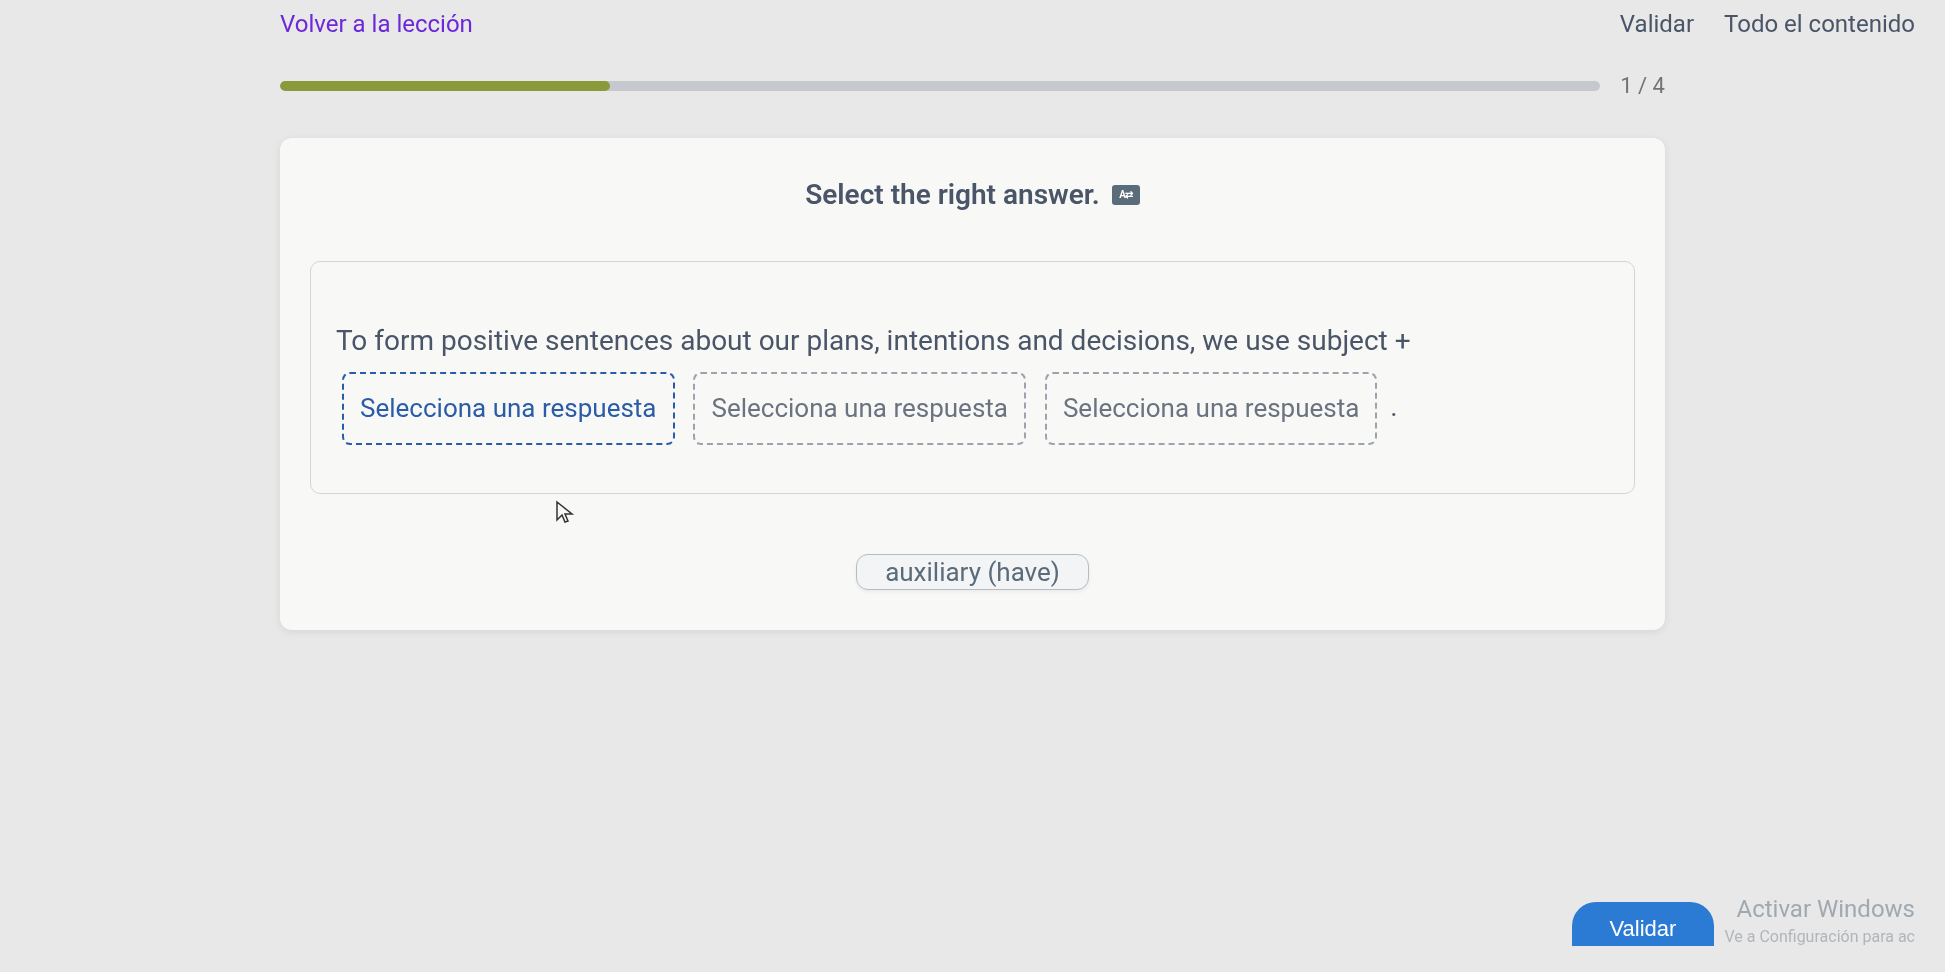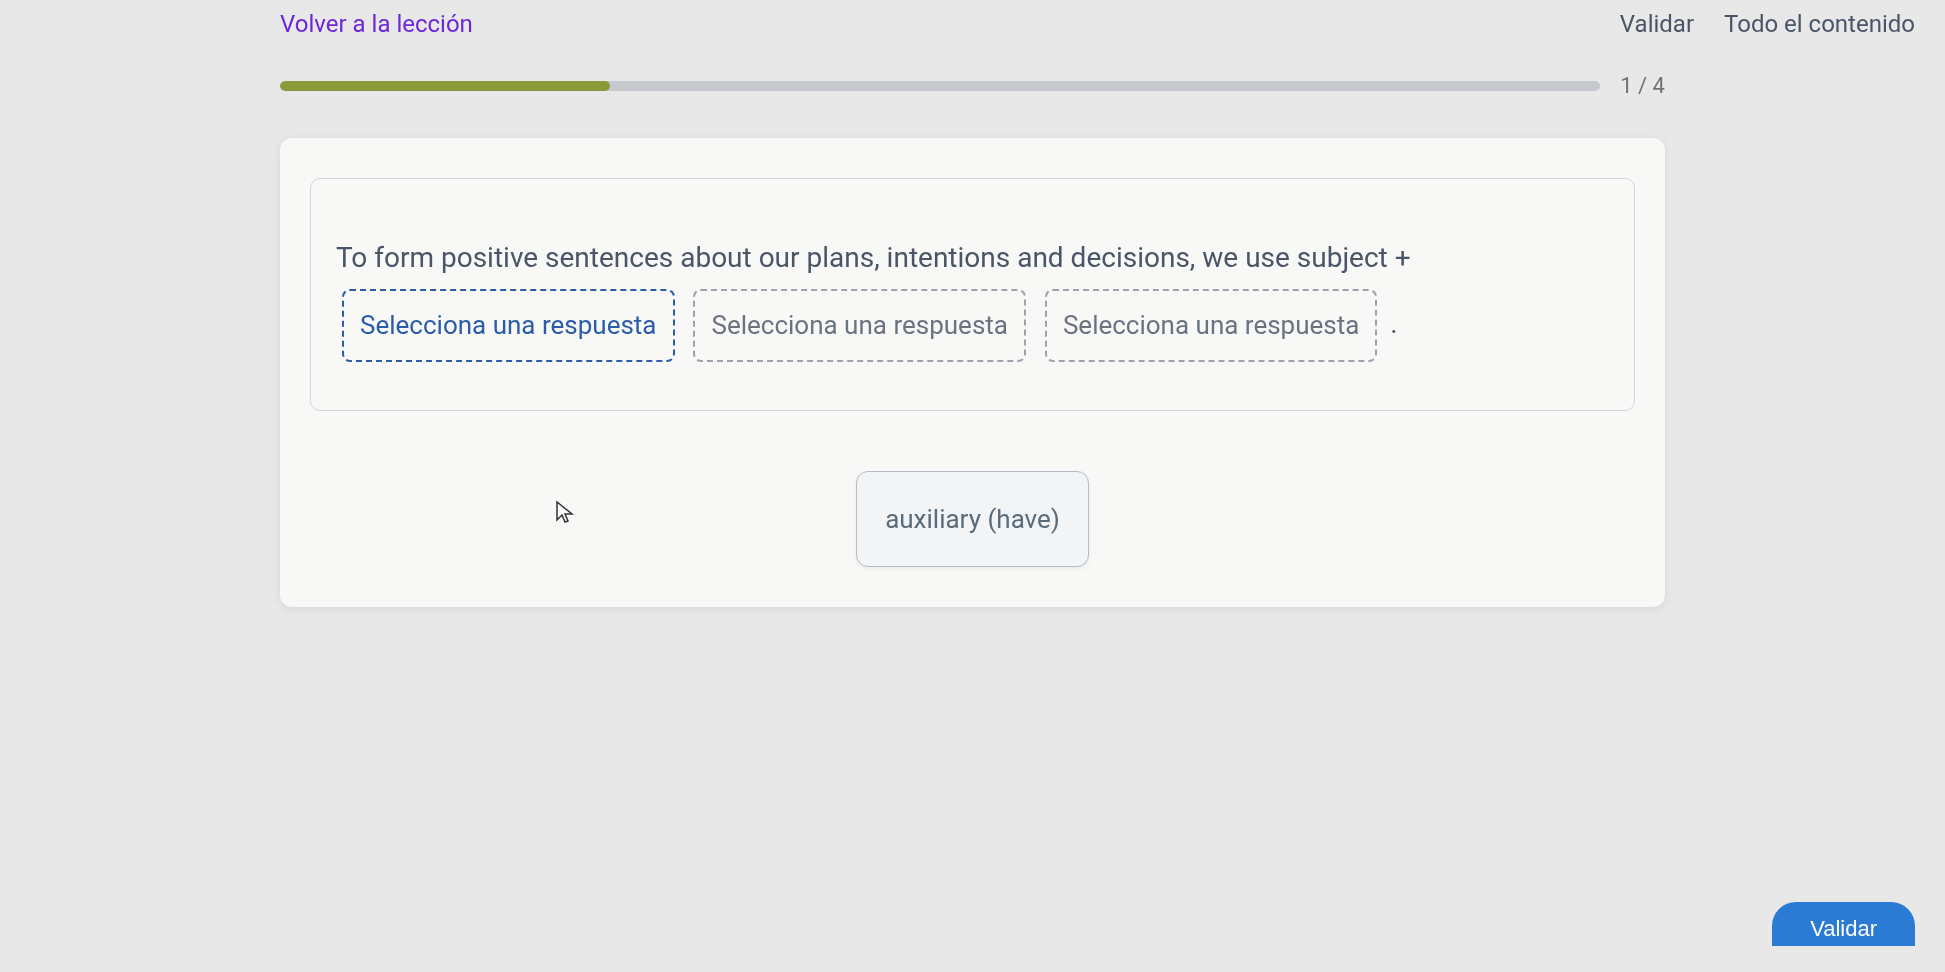--- a/index.html
+++ b/index.html
@@ -118,21 +118,21 @@
     }
     .answer-pool {
       display: flex;
       justify-content: center;
       gap: 30px;
       flex-wrap: wrap;
     }
     .answer-chip {
       border: 1px solid #b5bcc5;
       border-radius: 12px;
-      padding: 32px 28px;
+      padding: 2px 28px;
       font-size: 26px;
       color: #5a6b7a;
       background: #f3f4f5;
       cursor: grab;
       box-shadow: 0 2px 4px rgba(0,0,0,0.06);
     }
     .footer {
       position: fixed;
       bottom: 16px;
       right: 30px;
@@ -189,20 +189,24 @@
 </div>
 
 <div class="progress-container">
   <div class="progress-bar">
     <div class="progress-fill"></div>
   </div>
   <div class="progress-text">1 / 4</div>
 </div>
 
 <div class="content-card">
+  <div class="instruction">
+    <span>Select the right answer.</span>
+    <span class="translate-icon">A⇄</span>
+  </div>
 
   <div class="question-box">
     <span class="question-text">To form positive sentences about our plans, intentions and decisions, we use subject + </span>
     <span class="drop-slot active">Selecciona una respuesta</span>
     <span class="drop-slot">Selecciona una respuesta</span>
     <span class="drop-slot">Selecciona una respuesta</span>
     <span class="question-text"> .</span>
   </div>
 
   <div class="answer-pool">
@@ -212,14 +216,18 @@
 
 <div class="cursor-pointer">
   <svg width="20" height="26" viewBox="0 0 20 26">
     <path d="M 2 2 L 2 20 L 7 15 L 10 22 L 13 21 L 10 14 L 17 14 Z" fill="none" stroke="#333" stroke-width="1.5"></path>
   </svg>
 </div>
 
 <div class="footer">
   <div class="footer-row">
     <button class="validate-btn">Validar</button>
+    <div>
+      <div class="watermark">Activar Windows</div>
+      <div class="watermark-sub">Ve a Configuración para ac</div>
+    </div>
   </div>
 </div>
 
 </body></html>

